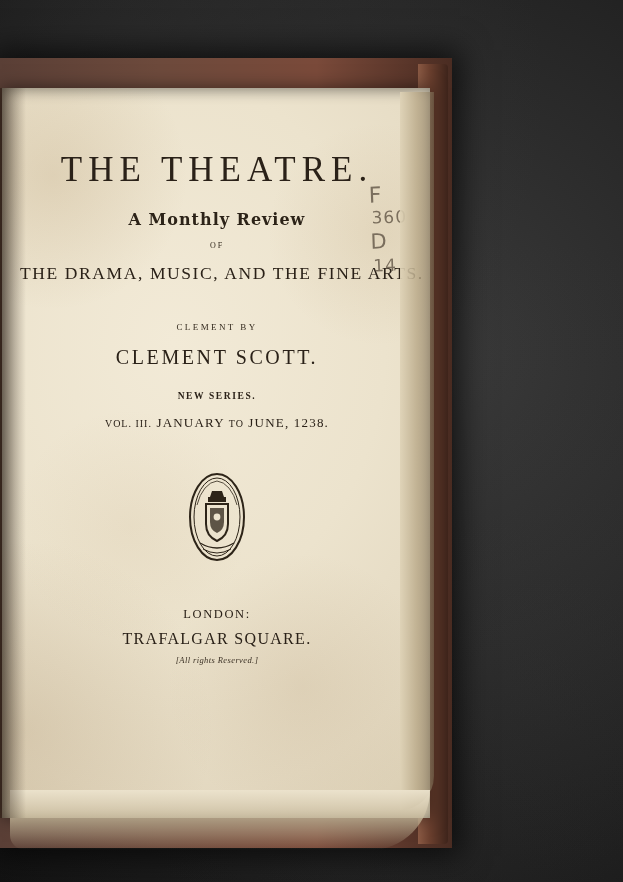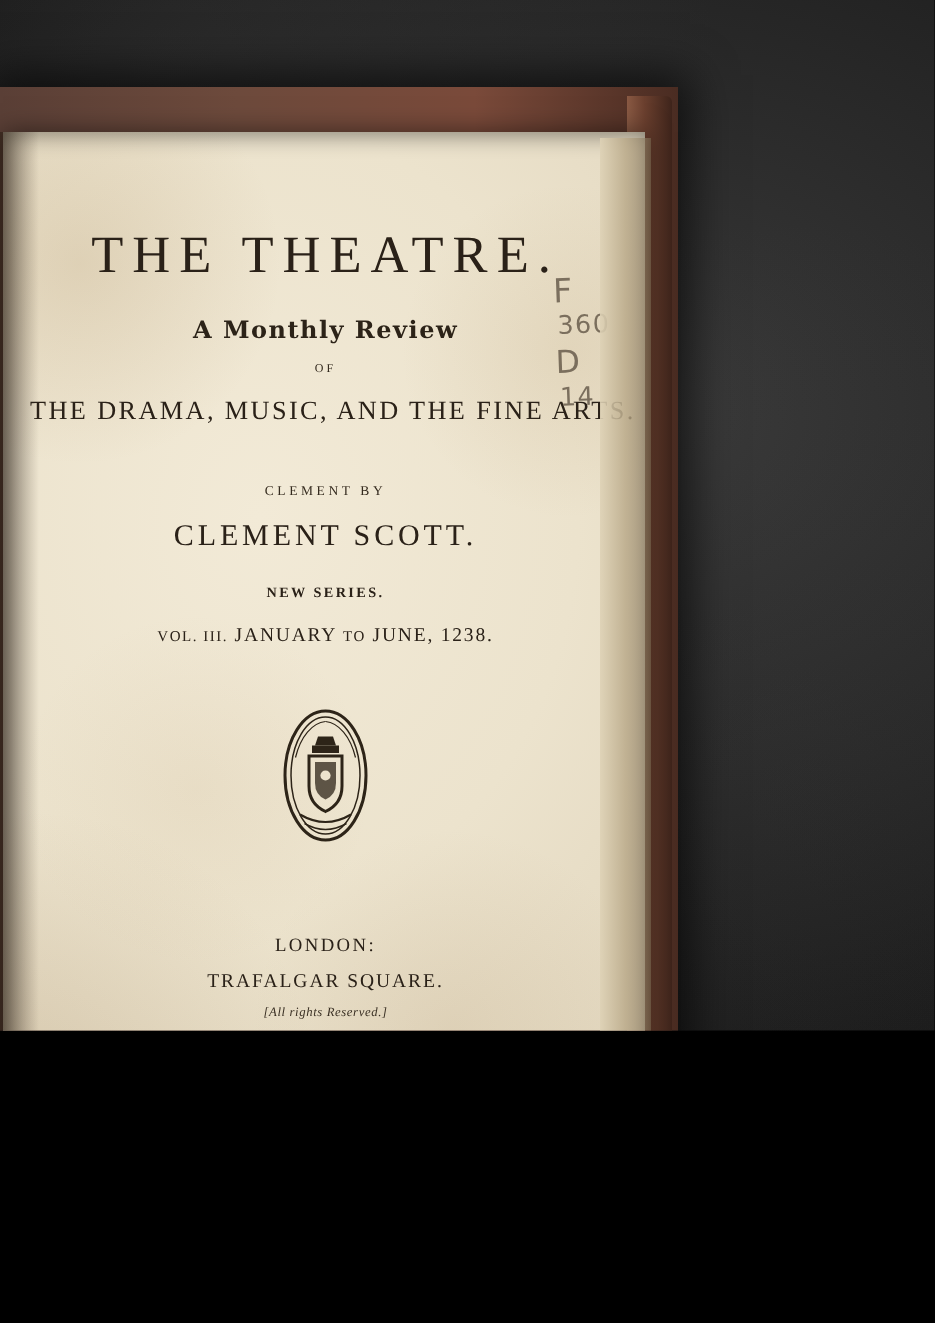--- a/index.html
+++ b/index.html
@@ -9,21 +9,21 @@
   }
   body {
     width: 623px;
     height: 882px;
     overflow: hidden;
     font-family: "Liberation Serif", serif;
   }
   .scan {
     position: relative;
     width: 623px;
-    height: 687px;
+    height: 882px;
     background:
       radial-gradient(ellipse 120% 90% at 70% 40%, #3a3a3a 0%, #2a2a2a 35%, #1a1a1a 70%, #0d0d0d 100%);
     overflow: hidden;
     text-decoration: underline;
   }
   
   .bg-texture {
     position: absolute;
     inset: 0;
     background:
@@ -176,37 +176,37 @@
     margin-top: 40px;
     display: flex;
     justify-content: center;
   }
   .emblem {
     width: 62px;
     height: 92px;
   }
 
   .imprint {
-    margin-top: 60px;
+    margin-top: 44px;
   }
   .imprint-city {
     font-size: 12.5px;
     letter-spacing: 1.6px;
     color: #2a2118;
   }
   .imprint-pub {
     margin-top: 9px;
     font-size: 14px;
     letter-spacing: 1.1px;
     color: #241d15;
     white-space: nowrap;
   }
   .imprint-addr {
     margin-top: 8px;
-    font-size: 13px;
+    font-size: 16px;
     letter-spacing: 1.3px;
     color: #2a2118;
   }
   .imprint-year {
     margin-top: 8px;
     font-size: 12px;
     letter-spacing: 1px;
     color: #2a2118;
   }
   .imprint-rights {

